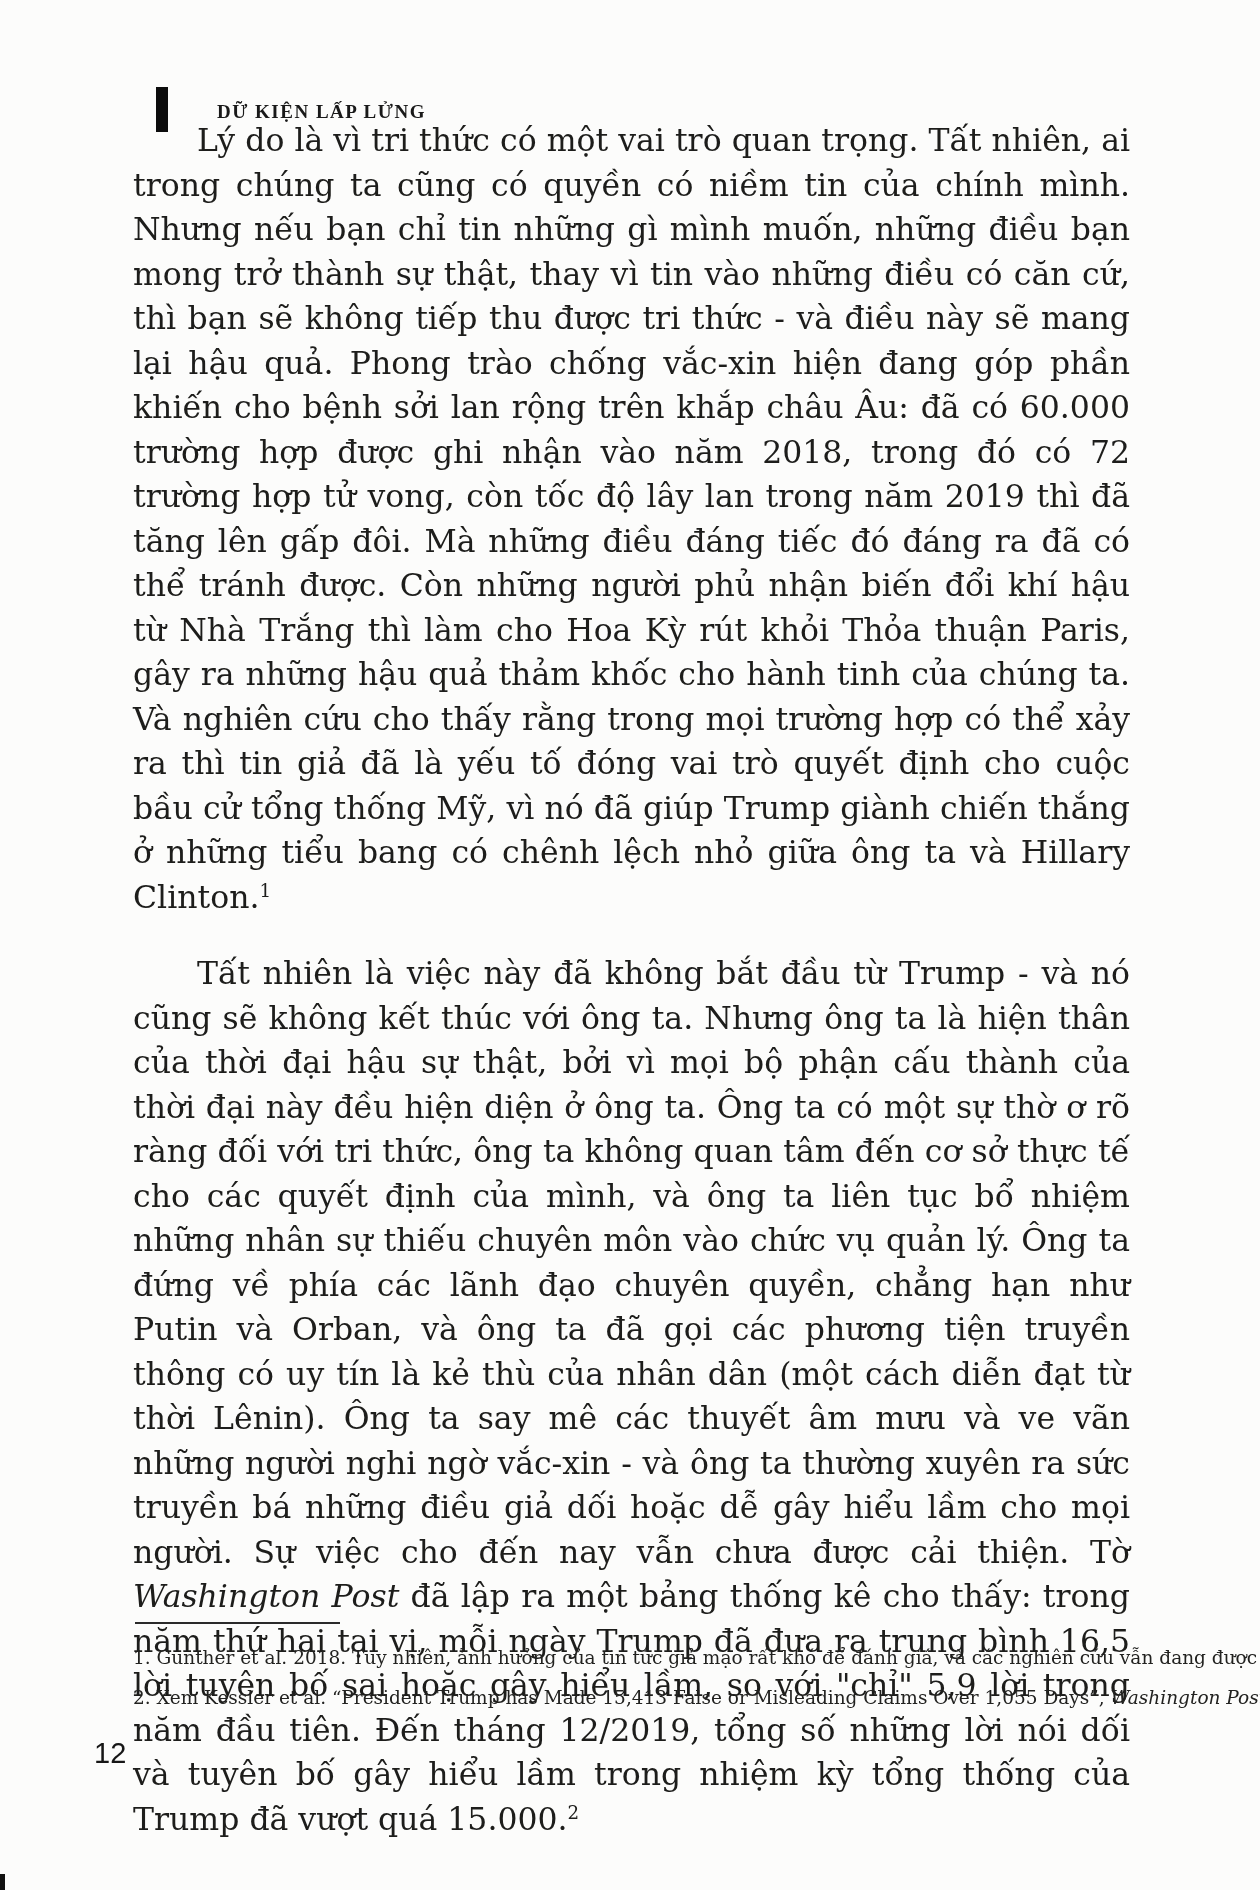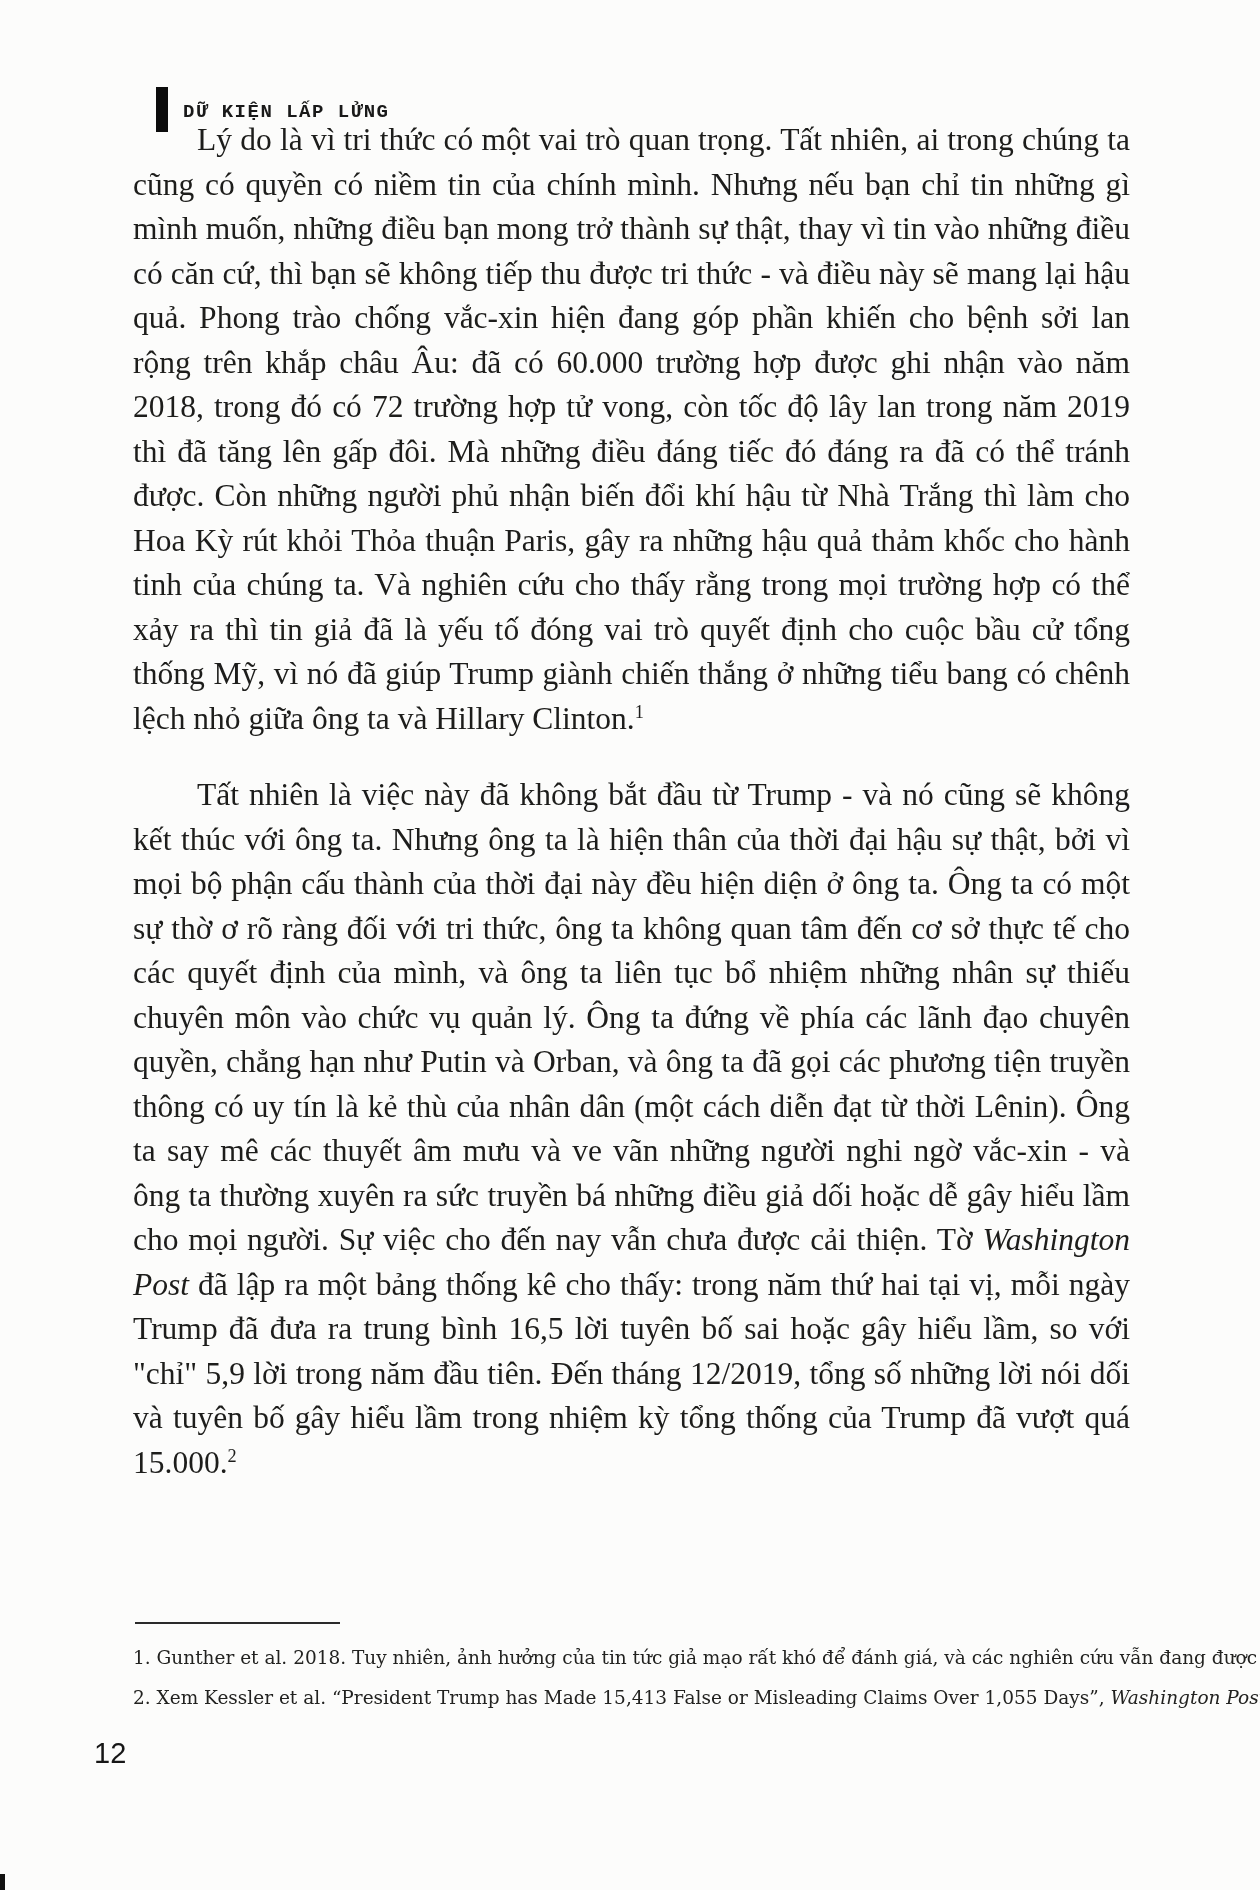--- a/index.html
+++ b/index.html
@@ -28,44 +28,44 @@
     height: 45px;
   }
   .header-bar {
     display: inline-block;
     width: 12px;
     height: 45px;
     background: #0c0c0c;
     margin-right: 15px;
   }
   .header-title {
-    font-family: Liberation Mono, monospace;
+    font-family: Liberation Serif, serif;
     font-weight: bold;
     font-size: 19px;
     letter-spacing: 1.5px;
     color: #191919;
     text-transform: uppercase;
     padding-top: 4px;
+    margin-left: 34px;
   }
 
   
   .body-text {
     position: absolute;
     top: 118px;
     left: 133px;
     width: 997px;
   }
   .para {
     margin: 0;
     font-size: 31.5px;
     line-height: 44.5px;
     text-align: justify;
     text-indent: 64px;
     color: #1d1d1b;
-    font-family: Liberation Serif, serif;
   }
   .para em { font-style: italic; }
   .para sup, .footnote sup {
     font-size: 58%;
     line-height: 0;
     vertical-align: super;
   }
   .para-2 { margin-top: 32px; }
 
   

